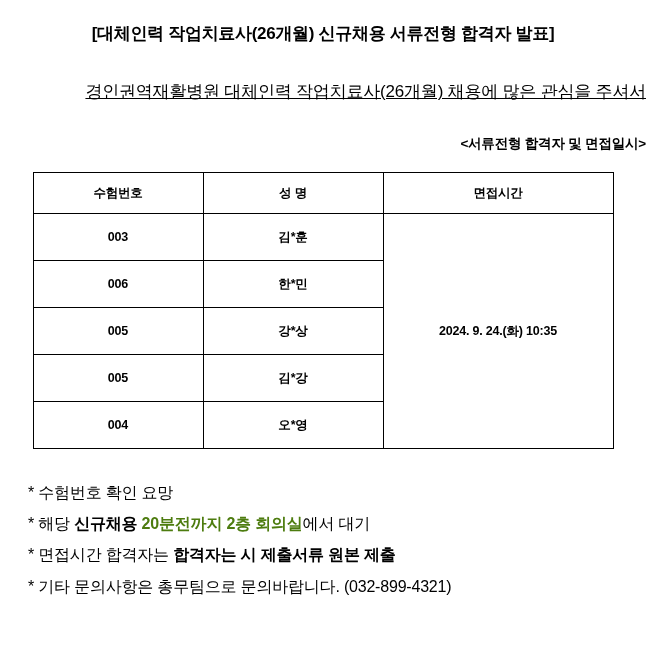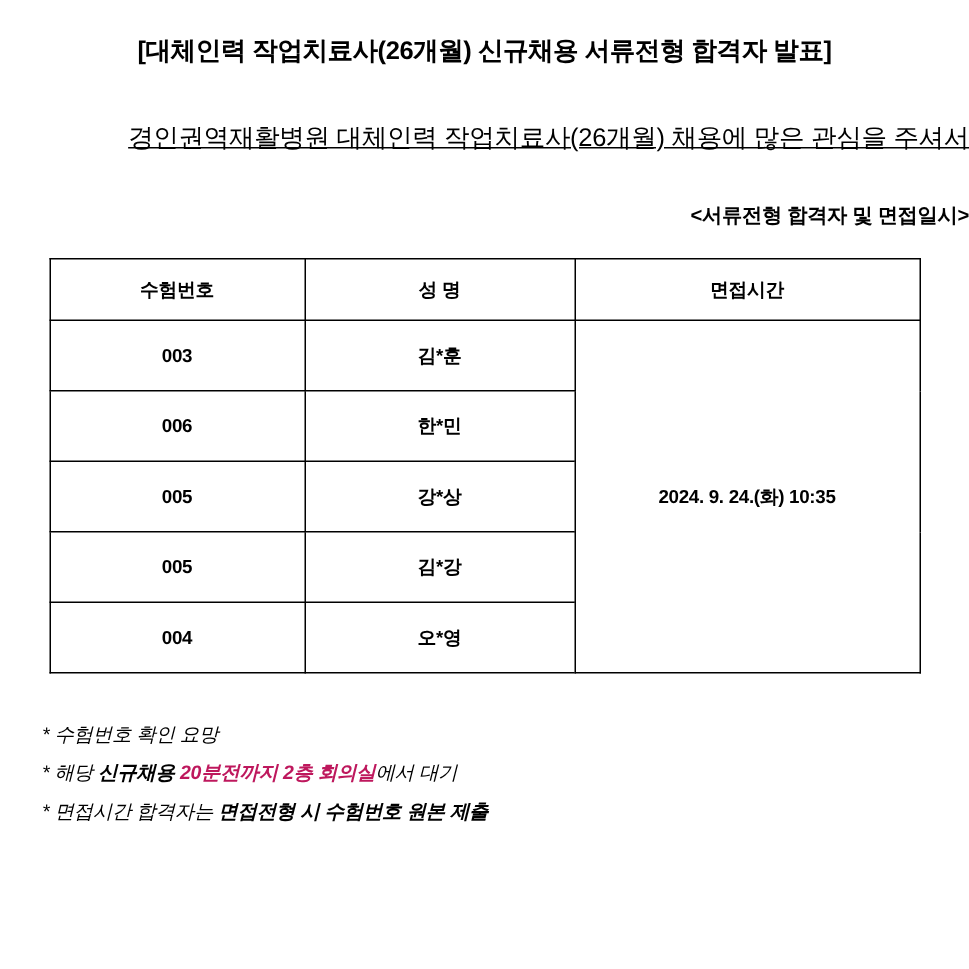--- a/index.html
+++ b/index.html
@@ -62,33 +62,32 @@
     letter-spacing: -0.2px;
   }
   table.results th {
     height: 38px;
   }
   .col-num { width: 170px; }
   .col-name { width: 180px; }
   .col-time { width: 230px; }
   .notes {
     margin: 28px 0 0 28px;
-    font-size: 13px;
+    font-size: 16px;
     line-height: 1.95;
     letter-spacing: -0.2px;
-    font-style: italic;
   }
   .notes div {
     white-space: nowrap;
   }
   .notes .bold {
     font-weight: bold;
   }
   .notes .red {
-    color: #be185d;
+    color: #4d7c0f;
     font-weight: bold;
   }
 </style>
 </head>
 <body>
 
 <div class="page">
 
   <div class="title">[대체인력 작업치료사(26개월) 신규채용 서류전형 합격자 발표]</div>
 
@@ -132,16 +131,17 @@
       <tr>
         <td>004</td>
         <td>오*영</td>
       </tr>
     </tbody>
   </table>
 
   <div class="notes">
     <div>* 수험번호 확인 요망</div>
     <div><span>* 해당 </span><span class="bold">신규채용 </span><span class="red">20분전까지 2층 회의실</span><span>에서 대기</span></div>
-    <div><span>* 면접시간 합격자는 </span><span class="bold">면접전형 시 수험번호 원본 제출</span></div>
+    <div><span>* 면접시간 합격자는 </span><span class="bold">합격자는 시 제출서류 원본 제출</span></div>
+    <div>* 기타 문의사항은 총무팀으로 문의바랍니다. (032-899-4321)</div>
   </div>
 
 </div>
 
 </body></html>

